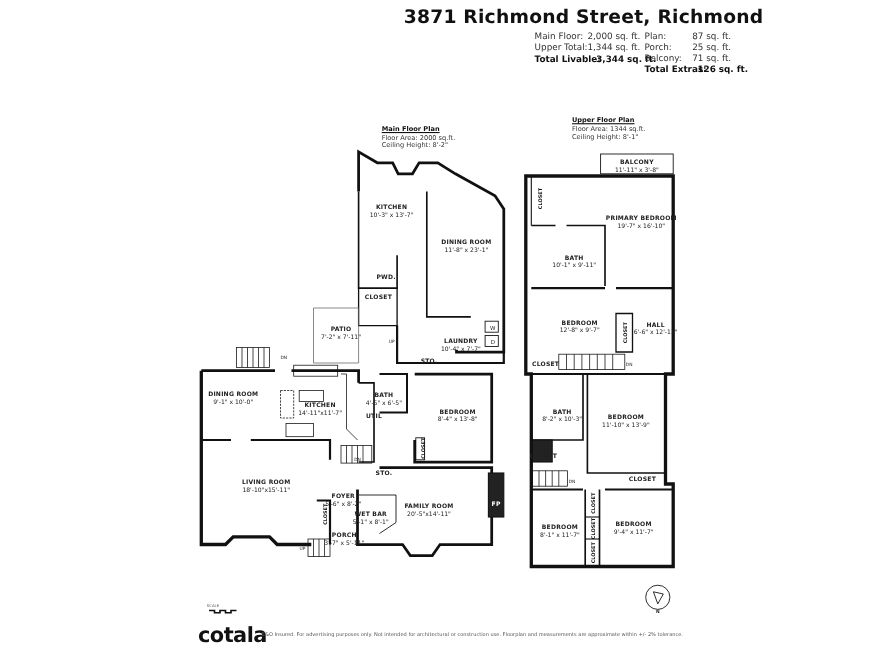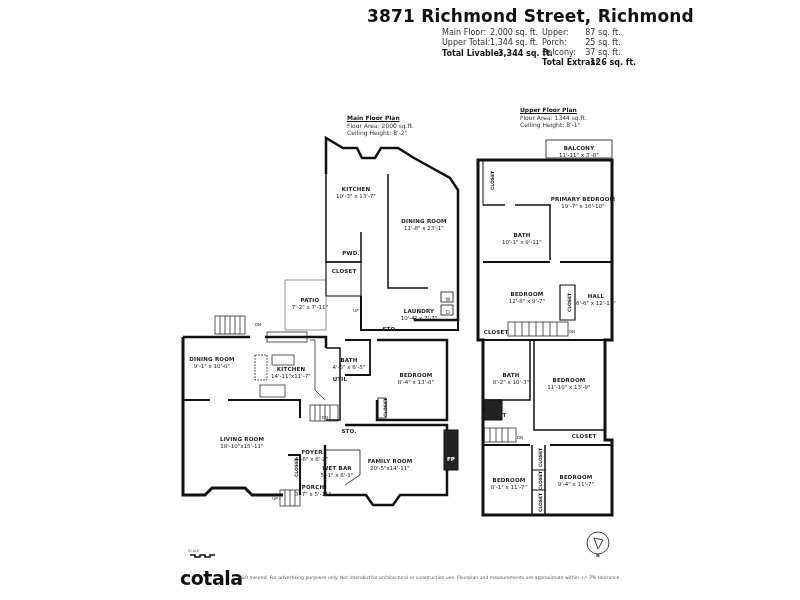--- a/index.html
+++ b/index.html
@@ -1,19 +1,19 @@
 <!DOCTYPE html>
 <html><head>
 <meta charset="utf-8">
 <style>
   html,body{margin:0;padding:0;background:#fff;}
   body{width:800px;height:600px;position:relative;overflow:hidden;font-family:"DejaVu Sans","Liberation Sans",sans-serif;color:#111;}
   .title{position:absolute;left:367px;top:6px;font-size:17px;font-weight:bold;letter-spacing:0.2px;white-space:nowrap;}
   .stats{position:absolute;top:28px;font-size:8px;line-height:10px;color:#333;}
-  .stats .row{display:flex;white-space:nowrap;}
+  .stats .row{display:flex;white-space:nowrap;margin-left:44px;}
   .stats .k{display:inline-block;}
   .stats .v{display:inline-block;text-align:center;}
   .stats .b{font-weight:bold;color:#111;}
   .plan-head{position:absolute;font-size:6px;line-height:7.5px;color:#333;white-space:nowrap;}
   .plan-head .h{font-weight:bold;text-decoration:underline;color:#111;}
   svg.plan{position:absolute;left:0;top:0;}
   .lbl{position:absolute;font-size:5.5px;line-height:6.5px;text-align:center;white-space:nowrap;transform:translate(-50%,0);color:#222;}
   .lbl .n{font-weight:bold;letter-spacing:0.2px;}
   .vlbl{position:absolute;font-size:4.5px;font-weight:bold;transform:rotate(-90deg);transform-origin:center;white-space:nowrap;}
   .footer-logo{position:absolute;left:180px;top:567px;font-size:19px;font-weight:bold;letter-spacing:-0.5px;color:#111;}
@@ -35,30 +35,30 @@
       <span class="v" style="width:48px">1,344 sq. ft.</span>
     </div>
   <div class="row b" style="margin-top:1px;">
       <span class="k" style="width:56px">Total Livable:</span>
       <span class="v" style="width:44px">3,344 sq. ft.</span>
     </div>
 </div>
 
 <div class="stats" style="left:542px;">
   <div class="row">
-      <span class="k" style="width:40px">Upper:</span>
+      <span class="k" style="width:40px">Plan:</span>
       <span class="v" style="width:42px">87 sq. ft.</span>
     </div>
   <div class="row">
       <span class="k" style="width:40px">Porch:</span>
       <span class="v" style="width:42px">25 sq. ft.</span>
     </div>
   <div class="row">
       <span class="k" style="width:40px">Balcony:</span>
-      <span class="v" style="width:42px">37 sq. ft.</span>
+      <span class="v" style="width:42px">71 sq. ft.</span>
     </div>
   <div class="row b">
       <span class="k" style="width:48px">Total Extras:</span>
       <span class="v" style="width:36px">126 sq. ft.</span>
     </div>
 </div>
 
 <div class="plan-head" style="left:347px;top:114px;">
   <div class="h">Main Floor Plan</div>
   <div>Floor Area: 2000 sq.ft.</div>

